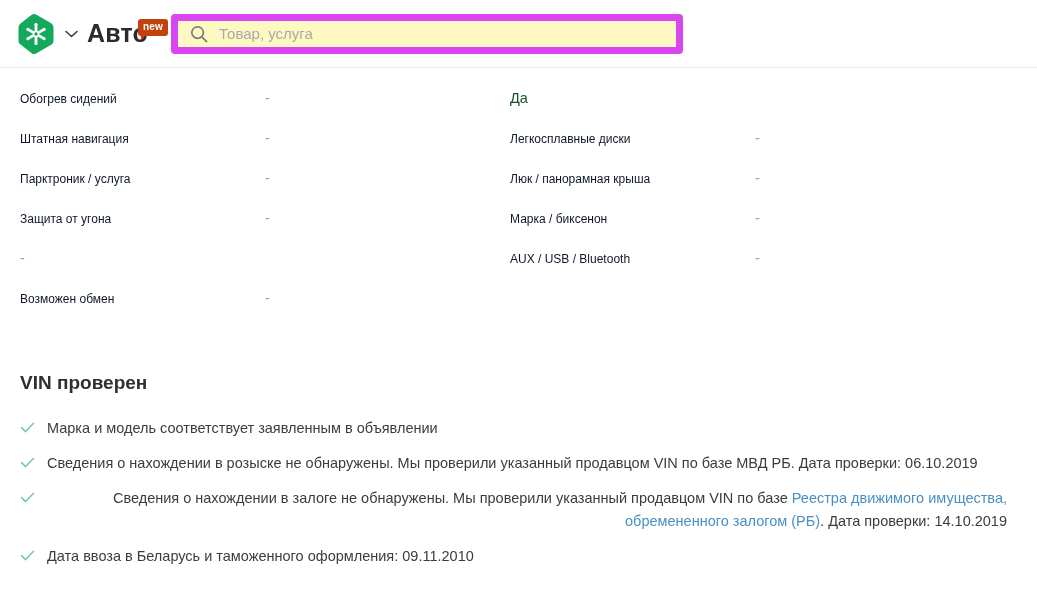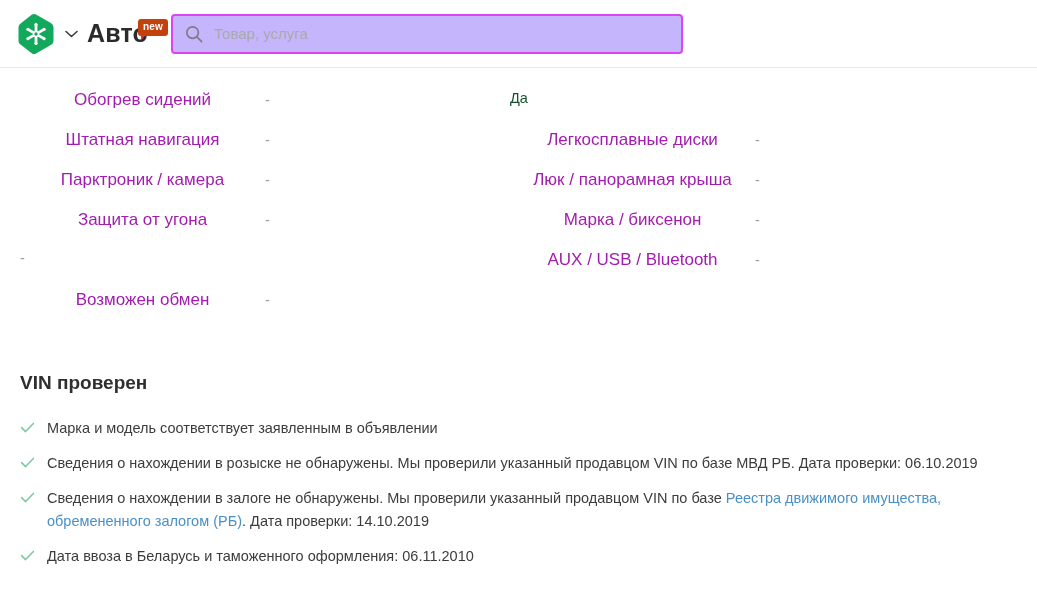--- a/index.html
+++ b/index.html
@@ -85,23 +85,23 @@
     width: 0;
     height: 0;
     border-left: 5px solid #e02d36;
     border-bottom: 5px solid transparent;
   }
 
   .search-wrap {
     margin-left: 23px;
     width: 512px;
     height: 40px;
-    border: 2px solid #d946ef;
+    border: 7px solid #d946ef;
     border-radius: 4px;
-    background: #c4b5fd;
+    background: #fef9c3;
     display: flex;
     align-items: center;
     padding: 0 12px;
     flex: 0 0 auto;
   }
   .search-icon {
     width: 18px;
     height: 18px;
     flex: 0 0 auto;
     margin-right: 11px;
@@ -137,24 +137,23 @@
   }
   .spec-col.left  { width: 490px; }
   .spec-col.right { width: 500px; }
 
   .spec-row {
     display: flex;
     align-items: baseline;
     height: 40px;
   }
   .spec-label {
-    font-size: 17px;
-    color: #a21caf;
+    font-size: 12px;
+    color: #0f172a;
     white-space: nowrap;
-    text-align: center;
   }
   .spec-col.left  .spec-label { width: 245px; }
   .spec-col.right .spec-label { width: 245px; }
 
   .spec-value {
     font-size: 14.5px;
     color: #9b9b9b;
     white-space: nowrap;
   }
   .spec-value.filled {
@@ -189,20 +188,21 @@
     flex: 0 0 auto;
     margin-top: 3px;
     margin-right: 12px;
     display: block;
   }
   .vin-text {
     font-size: 14.5px;
     line-height: 23px;
     color: #3c3c3c;
     max-width: 960px;
+    text-align: right;
   }
   .vin-link {
     color: #4a90c4;
     text-decoration: none;
     cursor: pointer;
   }
 </style>
 </head>
 <body>
 
@@ -254,21 +254,21 @@
     <div class="spec-col left">
       <div class="spec-row">
         <span class="spec-label">Обогрев сидений</span>
         <span class="spec-value">-</span>
       </div>
       <div class="spec-row">
         <span class="spec-label">Штатная навигация</span>
         <span class="spec-value">-</span>
       </div>
       <div class="spec-row">
-        <span class="spec-label">Парктроник / камера</span>
+        <span class="spec-label">Парктроник / услуга</span>
         <span class="spec-value">-</span>
       </div>
       <div class="spec-row">
         <span class="spec-label">Защита от угона</span>
         <span class="spec-value">-</span>
       </div>
       <div class="spec-row">
         <span class="spec-value">-</span>
       </div>
       <div class="spec-row">
@@ -323,18 +323,18 @@
         <svg class="check-icon" viewBox="0 0 15 15">
           <path d="M1.6 7.6 L5.6 11.6 L13.4 3.4" fill="none" stroke="#7cc7a0" stroke-width="1.5" stroke-linecap="round" stroke-linejoin="round"></path>
         </svg>
         <span class="vin-text"><span>Сведения о нахождении в залоге не обнаружены. Мы проверили указанный продавцом VIN по базе </span><a class="vin-link">Реестра движимого имущества, обремененного залогом (РБ)</a><span>. Дата проверки: 14.10.2019</span></span>
       </li>
 
       <li class="vin-item">
         <svg class="check-icon" viewBox="0 0 15 15">
           <path d="M1.6 7.6 L5.6 11.6 L13.4 3.4" fill="none" stroke="#7cc7a0" stroke-width="1.5" stroke-linecap="round" stroke-linejoin="round"></path>
         </svg>
-        <span class="vin-text"><span>Дата ввоза в Беларусь и таможенного оформления: 06.11.2010</span></span>
+        <span class="vin-text"><span>Дата ввоза в Беларусь и таможенного оформления: 09.11.2010</span></span>
       </li>
 
     </ul>
   </div>
 </div>
 
 </body></html>

